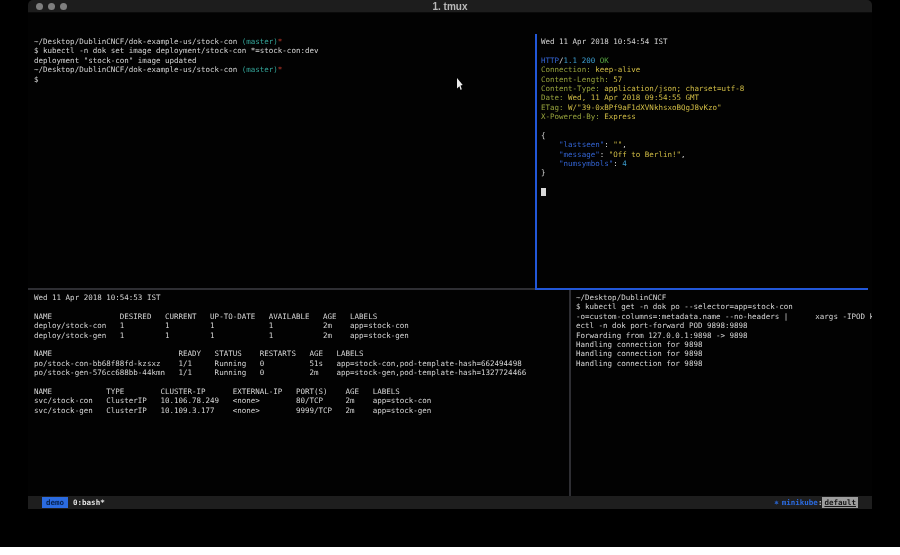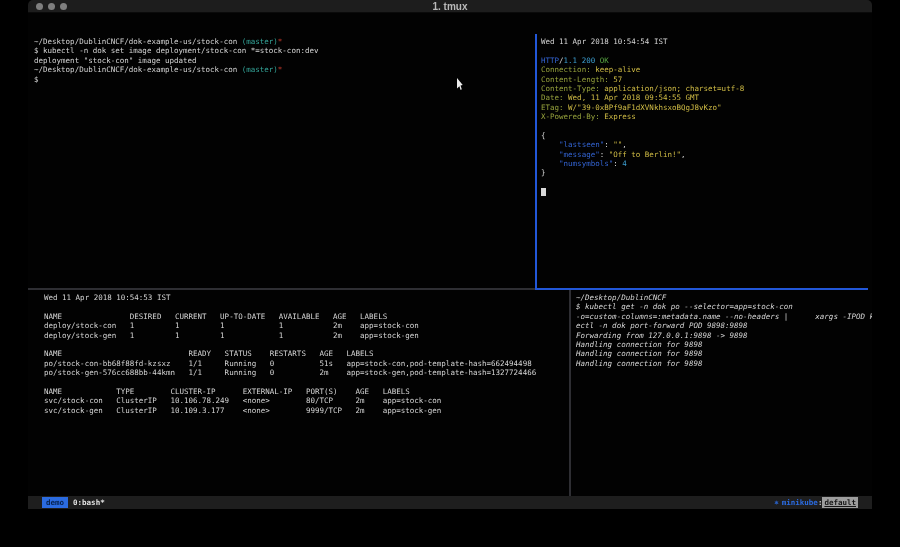--- a/index.html
+++ b/index.html
@@ -15,22 +15,22 @@
               display:flex; align-items:center; border-bottom:1px solid #0a0a0a; }
   .lights { display:flex; gap:5px; padding-left:8px; }
   .light { width:7px; height:7px; border-radius:50%; background:#7f7f7f; }
   .title { position:absolute; left:0; right:0; text-align:center; color:#b9b9b9;
            font-family:"Liberation Sans", sans-serif; font-size:10px; font-weight:bold; }
 
   .term { position:absolute; left:0; top:13px; right:0; bottom:13px; background:#020202;margin-top:21px; }
   .pane { position:absolute; overflow:hidden; }
   .pane-tl { left:0;   top:0;     width:507px; height:254px; padding:3px 0 0 6px; }
   .pane-tr { left:509px; top:0;   right:0;     height:254px; padding:3px 0 0 4px; }
-  .pane-bl { left:10px;   top:256px; width:541px; height:227px; padding:3px 0 0 6px; }
-  .pane-br { left:543px; top:256px; right:0;   height:227px; padding:3px 0 0 5px;font-style:italic; }
+  .pane-bl { left:0;   top:256px; width:541px; height:227px; padding:3px 0 0 6px; }
+  .pane-br { left:543px; top:256px; right:0;   height:227px; padding:3px 0 0 5px; }
 
   .div-v-top { position:absolute; left:507px; top:0; width:2px; height:256px; background:var(--accent-blue); }
   .div-h-gray { position:absolute; left:0; top:254px; width:507px; height:2px; background:var(--divider-gray); }
   .div-h-blue { position:absolute; left:507px; top:254px; right:4px; height:2px; background:var(--accent-blue); }
   .div-v-bot { position:absolute; left:541px; top:256px; width:2px; height:227px; background:var(--divider-gray); }
 
   .tline { white-space:pre; font-size:7.5px; line-height:9.4px; height:9.4px; color:var(--fg); }
   .c-fg{color:var(--fg);} .c-branch{color:var(--teal);} .c-star{color:var(--red);}
   .c-blue{color:var(--blue);} .c-cyan{color:var(--cyan);} .c-green{color:var(--green);}
   .c-hname{color:var(--hname);} .c-hval{color:var(--hval);}

